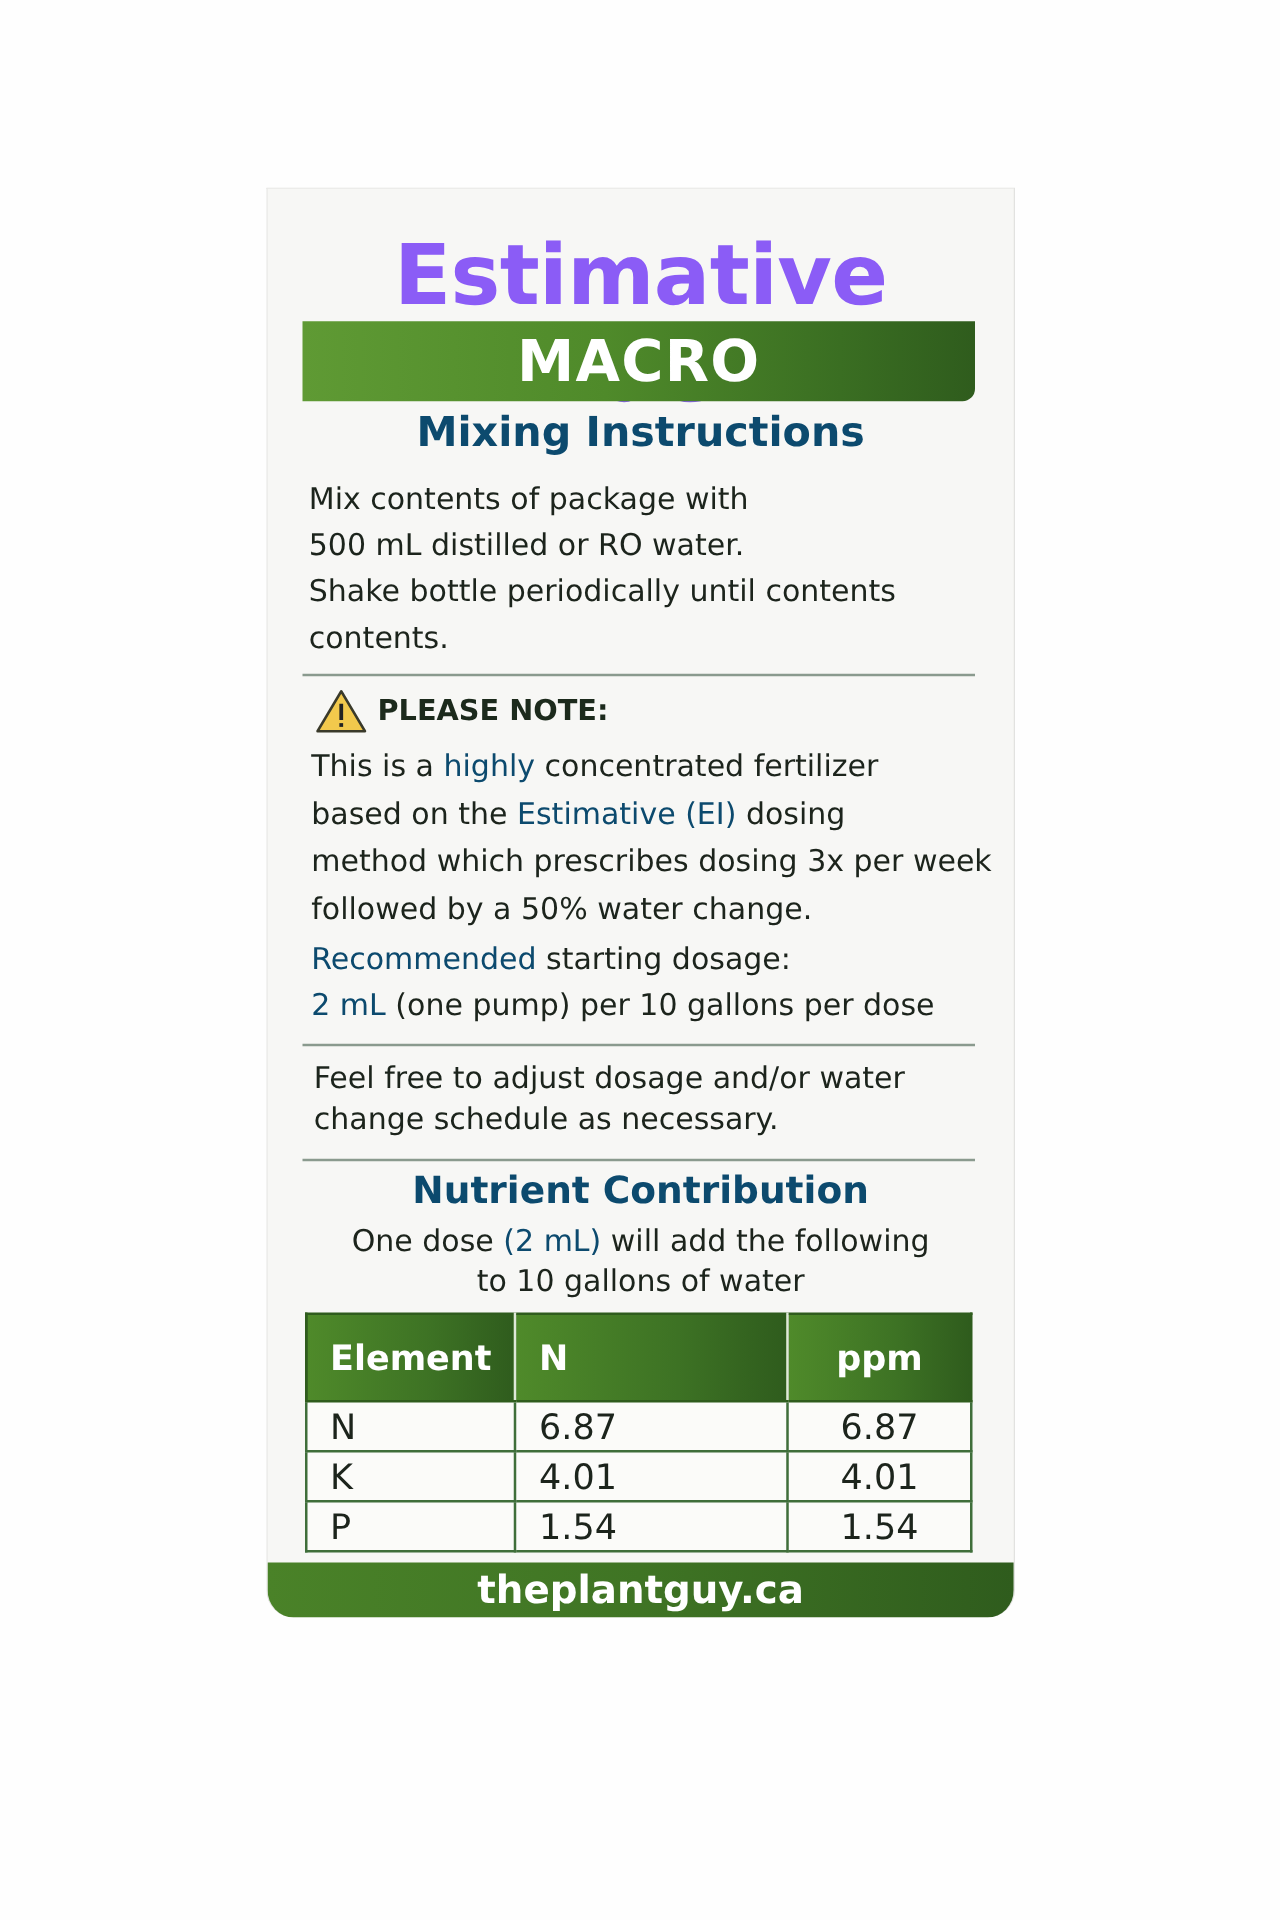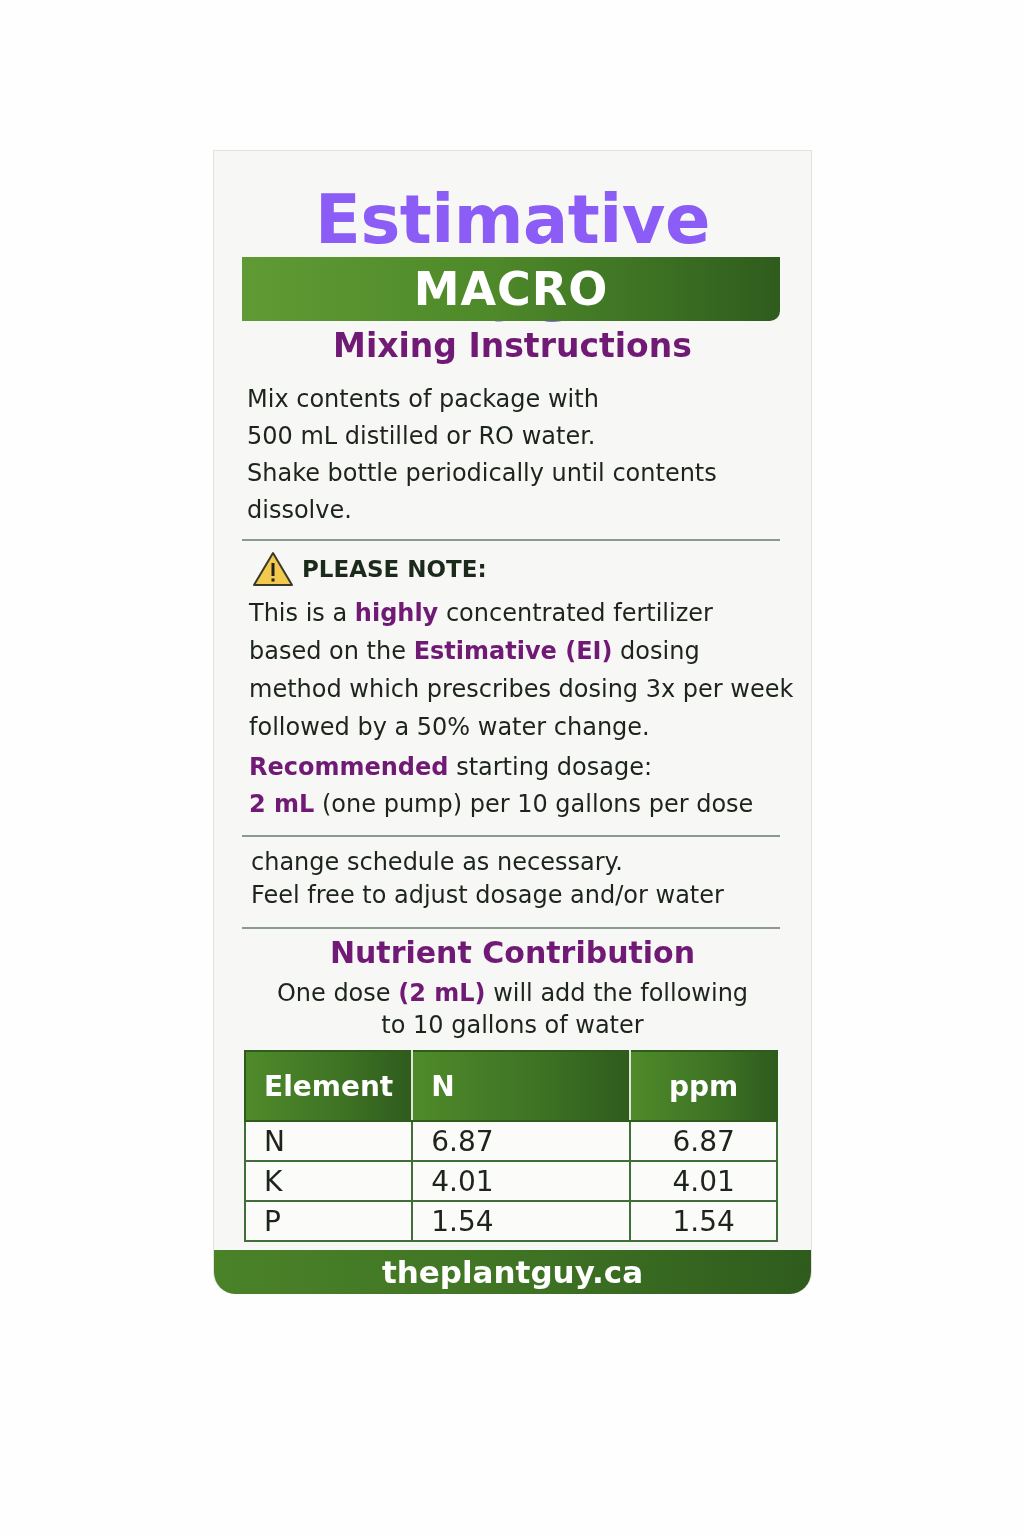--- a/index.html
+++ b/index.html
@@ -1,25 +1,25 @@
 <!DOCTYPE html>
 <html><head>
 <meta charset="utf-8">
 <style>
   html, body { margin:0; padding:0; }
   body { width:1024px; height:1536px; background:#fefefe; position:relative; font-family:"DejaVu Sans", sans-serif; color:#1c2a1c; }
   .label { position:absolute; left:213px; top:150px; width:597px; height:1143px; background:#f7f7f5; border:1px solid #e2e2e0; border-bottom:none; border-radius:0 0 22px 22px; overflow:hidden; }
   .title { position:absolute; left:0; width:100%; top:30px; text-align:center; font-size:67px; font-weight:bold; color:#8b5cf6; letter-spacing:-0.5px; }
   .banner { position:absolute; left:28px; top:106px; width:538px; height:64px; border-radius:0 0 10px 0; background:linear-gradient(90deg,#5f9a34 0%,#4f8a2a 45%,#3a6e22 80%,#2f5c1d 100%); display:flex; align-items:center; justify-content:center; }
   .banner span { color:#fff; font-size:46px; font-weight:bold; letter-spacing:1px; }
-  .h2 { position:absolute; left:0; width:100%; text-align:center; font-size:33px; font-weight:bold; color:#701a75; }
+  .h2 { position:absolute; left:0; width:100%; text-align:center; font-size:33px; font-weight:bold; color:#0c4a6e; }
   .para { position:absolute; font-size:24px; line-height:37px; color:#1c241c; }
   .rule { position:absolute; left:28px; width:538px; height:2px; background:#8a9a8e; }
   .note-head { position:absolute; left:38px; top:400px; display:flex; align-items:center; gap:8px; font-size:23px; font-weight:bold;justify-content:center; }
-  b { font-weight:bold; color:#701a75; }
+  b { font-weight:normal; color:#0c4a6e; }
   table { position:absolute; left:30px; top:899px; width:534px; border-collapse:collapse; font-size:28px; }
   th { background:linear-gradient(90deg,#4f8a2a,#3d7224 60%,#2f5c1d); color:#fff; font-weight:bold; text-align:left; padding:15px 18px; height:38px; border:2px solid #2f5c1d; border-right:2px solid #dfe8d8; }
   th:last-child { text-align:center; border-right:2px solid #2f5c1d; }
   td { border:2px solid #3f6e3a; padding:2px 18px; height:34px; color:#1c241c; background:#fbfbf9; }
   td:last-child { text-align:center; }
   .footer { position:absolute; left:0; bottom:0; width:100%; height:44px; background:linear-gradient(90deg,#4a8228,#3f7424 50%,#2f5c1d); display:flex; align-items:center; justify-content:center; }
   .footer span { color:#fff; font-weight:bold; font-size:31px; }
 </style>
 </head>
 <body>
@@ -28,21 +28,21 @@
   <div class="title">Estimative Index</div>
   <div class="banner">
       <span>MACRO</span>
     </div>
 
   <div class="h2" style="top:175px">Mixing Instructions</div>
   <div class="para" style="left:33px; top:230px">
     <div>Mix contents of package with</div>
     <div>500 mL distilled or RO water.</div>
     <div>Shake bottle periodically until contents</div>
-    <div>dissolve.</div>
+    <div>contents.</div>
   </div>
 
   <div class="rule" style="top:388px"></div>
 
   <div class="note-head">
     <svg width="42" height="36" viewBox="0 0 42 36">
       <path d="M21 2 L40 34 L2 34 Z" fill="#f2c94c" stroke="#3a3a2a" stroke-width="2" stroke-linejoin="round"></path>
       <rect x="19.5" y="12" width="3" height="13" fill="#222"></rect>
         <rect x="19.5" y="27.5" width="3" height="3" fill="#222"></rect>
     </svg>
@@ -56,22 +56,22 @@
     <div>followed by a 50% water change.</div>
   </div>
   <div class="para" style="left:35px; top:598px">
     <div><b>Recommended</b><span> starting dosage:</span></div>
     <div><b>2 mL</b><span> (one pump) per 10 gallons per dose</span></div>
   </div>
 
   <div class="rule" style="top:684px"></div>
 
   <div class="para" style="left:37px; top:695px; line-height:33px">
+    <div>Feel free to adjust dosage and/or water</div>
     <div>change schedule as necessary.</div>
-    <div>Feel free to adjust dosage and/or water</div>
   </div>
 
   <div class="rule" style="top:776px"></div>
 
   <div class="h2" style="top:784px; font-size:30px">Nutrient Contribution</div>
   <div class="para" style="left:0; width:100%; text-align:center; top:826px; line-height:32px">
     <div><span>One dose </span><b>(2 mL)</b><span> will add the following</span></div>
     <div>to 10 gallons of water</div>
   </div>
 

